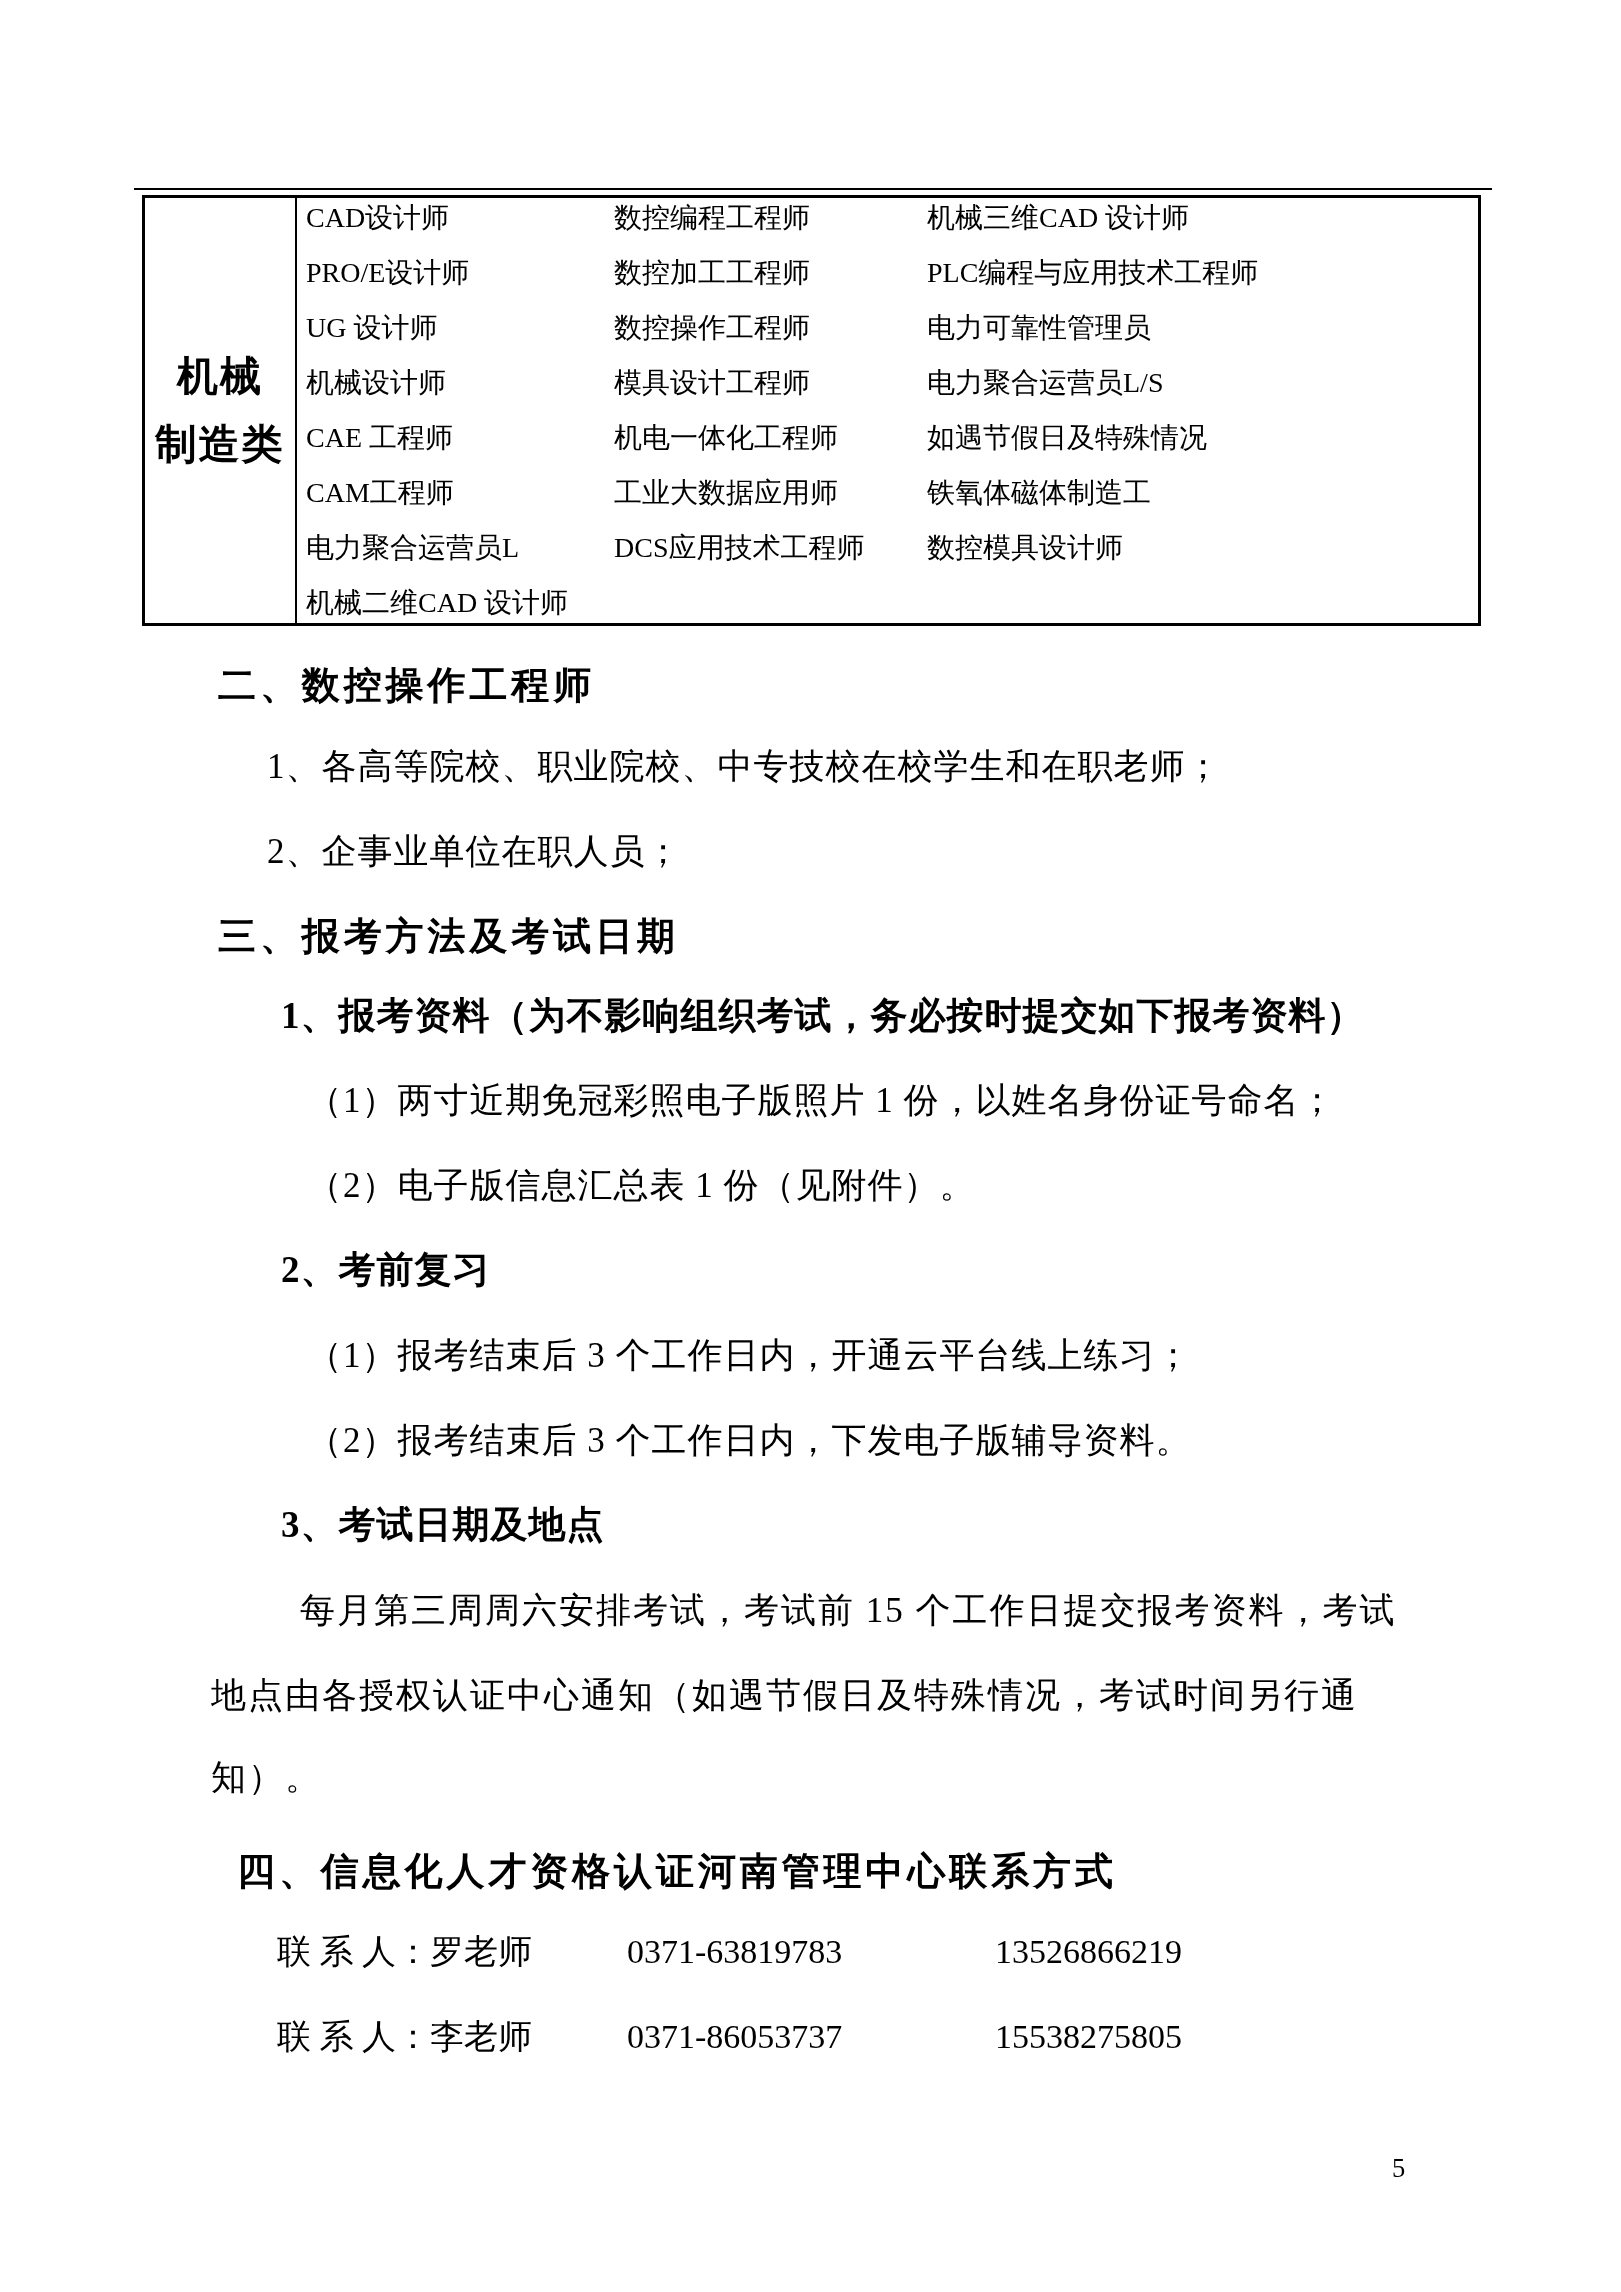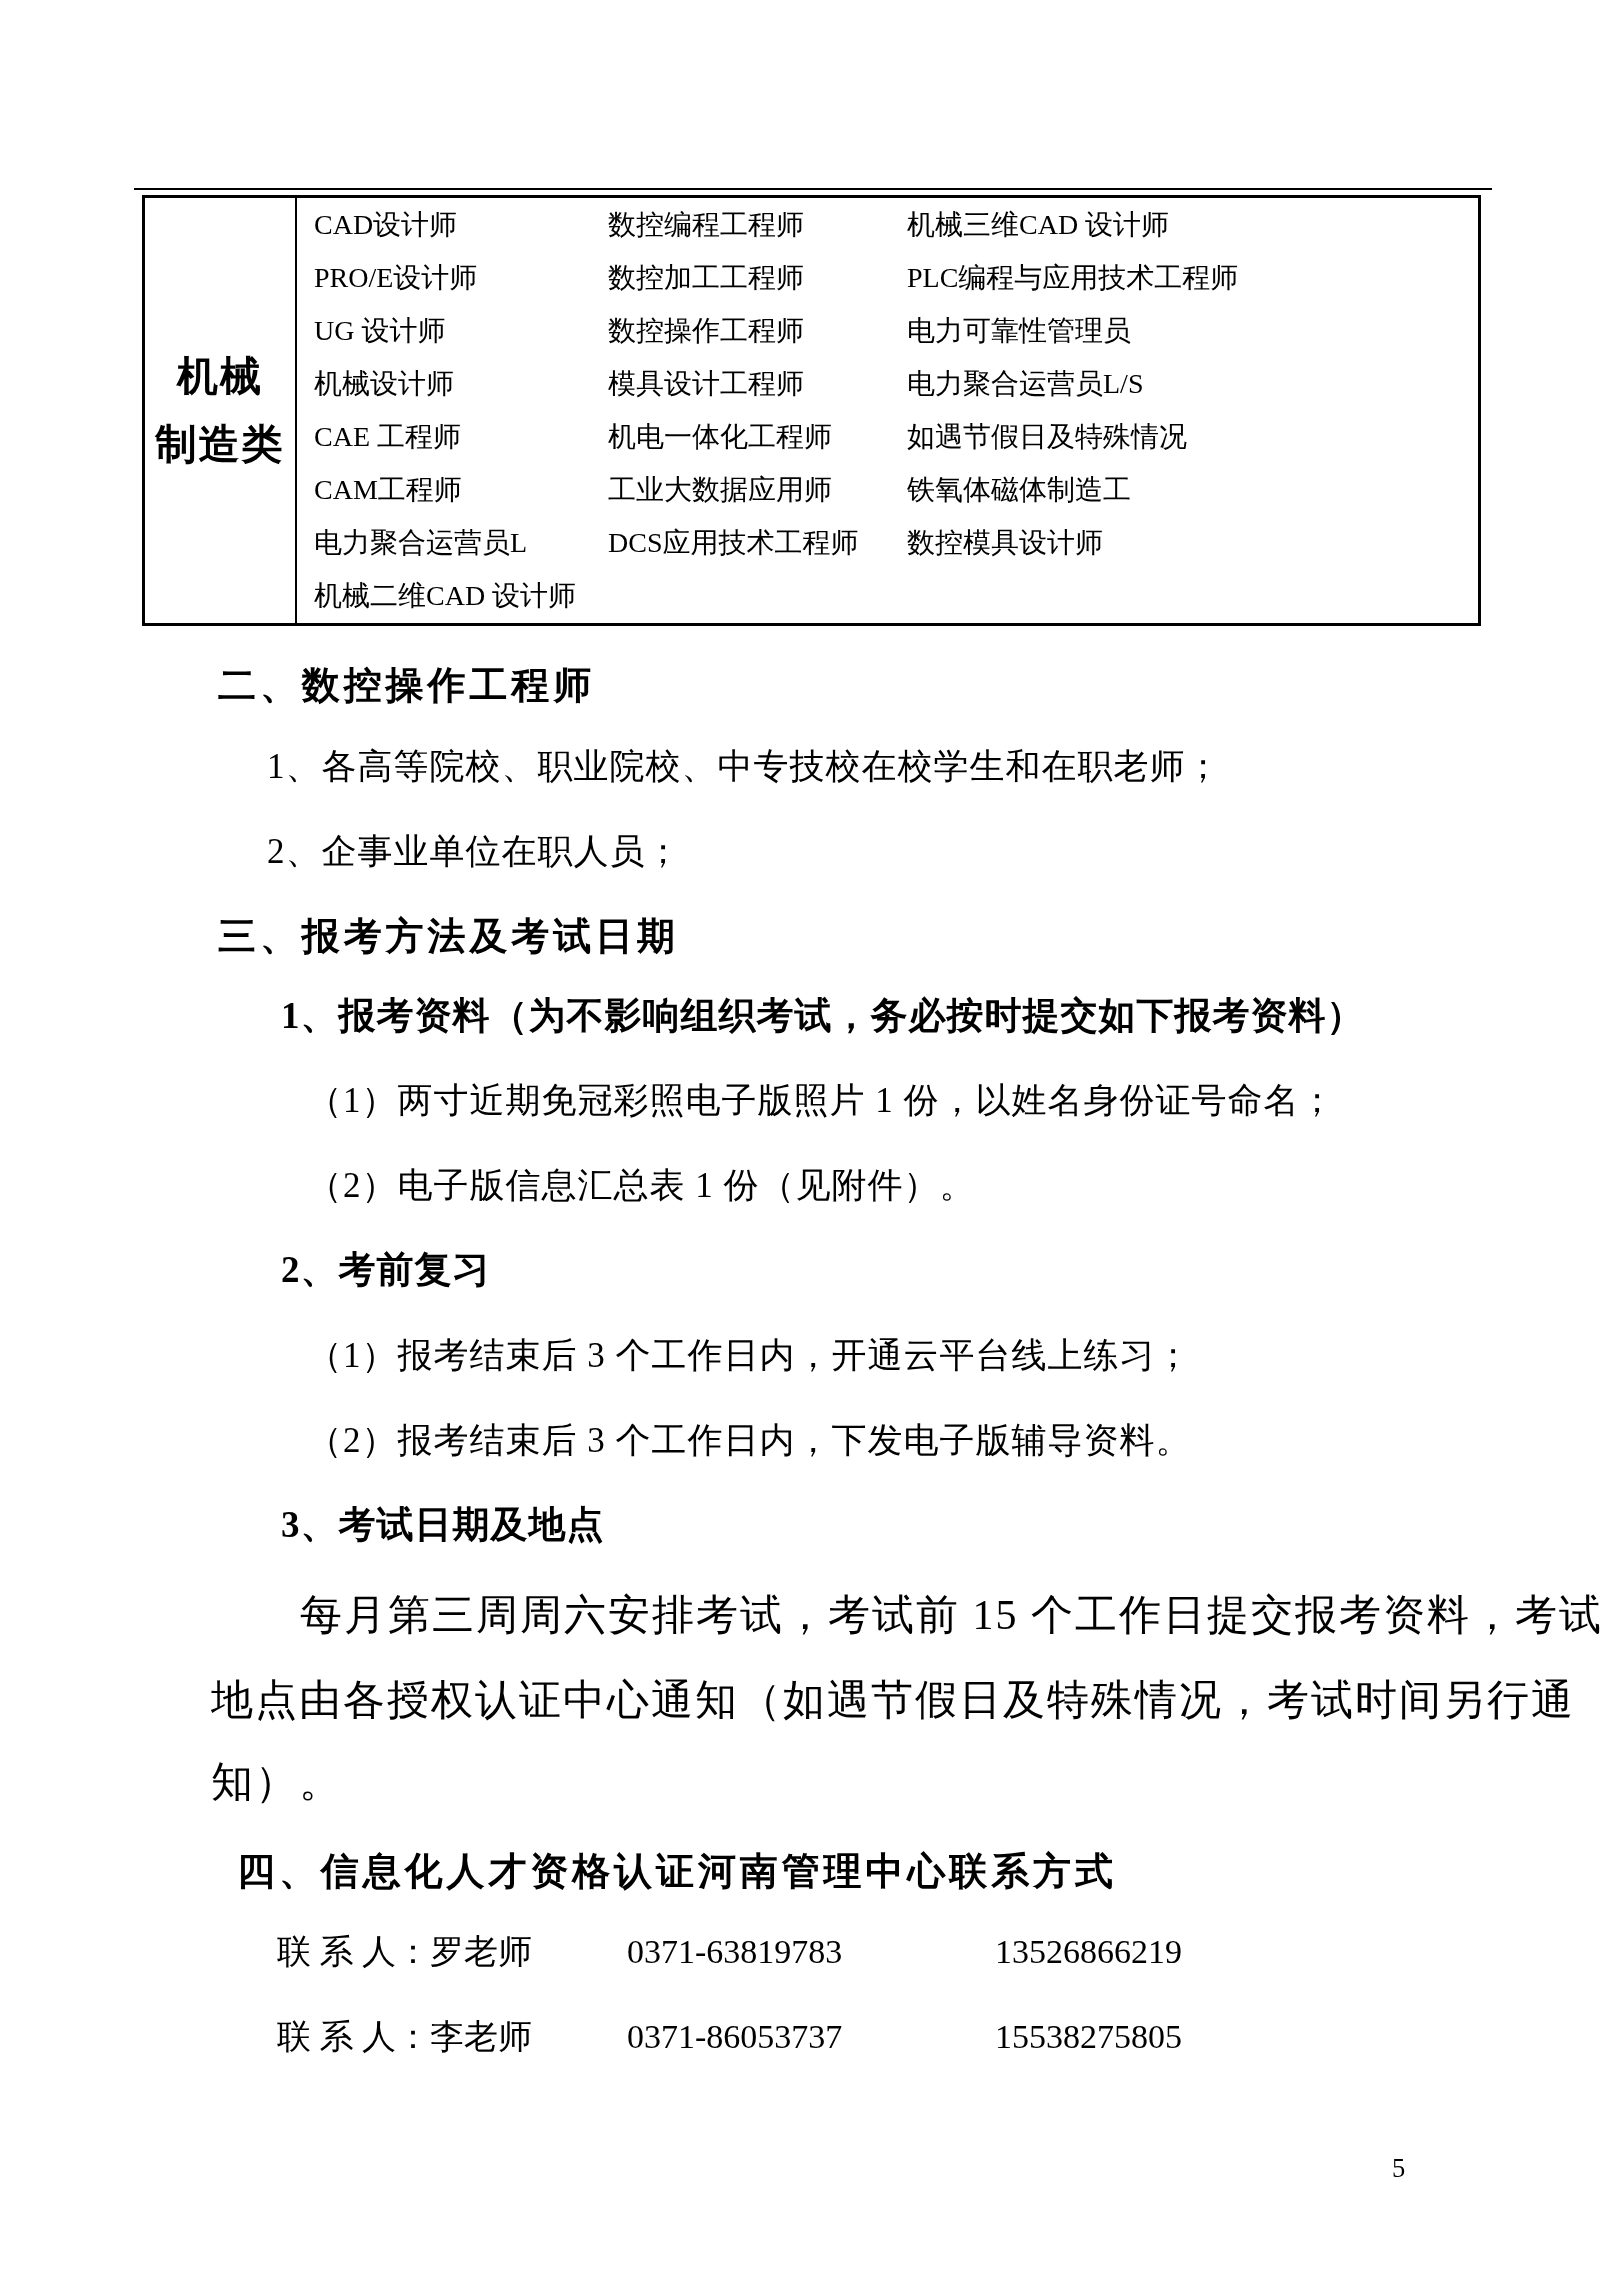--- a/index.html
+++ b/index.html
@@ -32,30 +32,31 @@
     align-items:center; justify-content:center;
     gap:13.7px;
     font-weight:bold; font-size:41px; letter-spacing:2px;
   }
   .jobs-grid {
     flex:1 1 auto;
     display:grid;
     grid-template-columns:294px 299px 1fr;
     grid-template-rows:repeat(8,1fr);
     align-items:center;
-    padding-left:17px; box-sizing:border-box;
+    padding-left:9px; box-sizing:border-box;
     font-size:28px;
+    gap:14px;
   }
   .job-cell { white-space:nowrap; }
 
   
   .h-section { font-weight:bold; font-size:38px; letter-spacing:3.9px; }
   .h-sub     { font-weight:bold; font-size:37px; letter-spacing:1px;text-align:center; }
   .body-line { font-size:35px; letter-spacing:1px; }
-  .para-line { font-size:42px; letter-spacing:2px; }
+  .para-line { font-size:35px; letter-spacing:2px; }
 
   .contact-row { display:flex; font-size:34px; }
   .contact-name  { width:350px; flex:0 0 350px; }
   .contact-phone { width:368px; flex:0 0 368px; }
 
   .page-number { font-size:26.5px; }
 </style>
 </head>
 <body>
 

